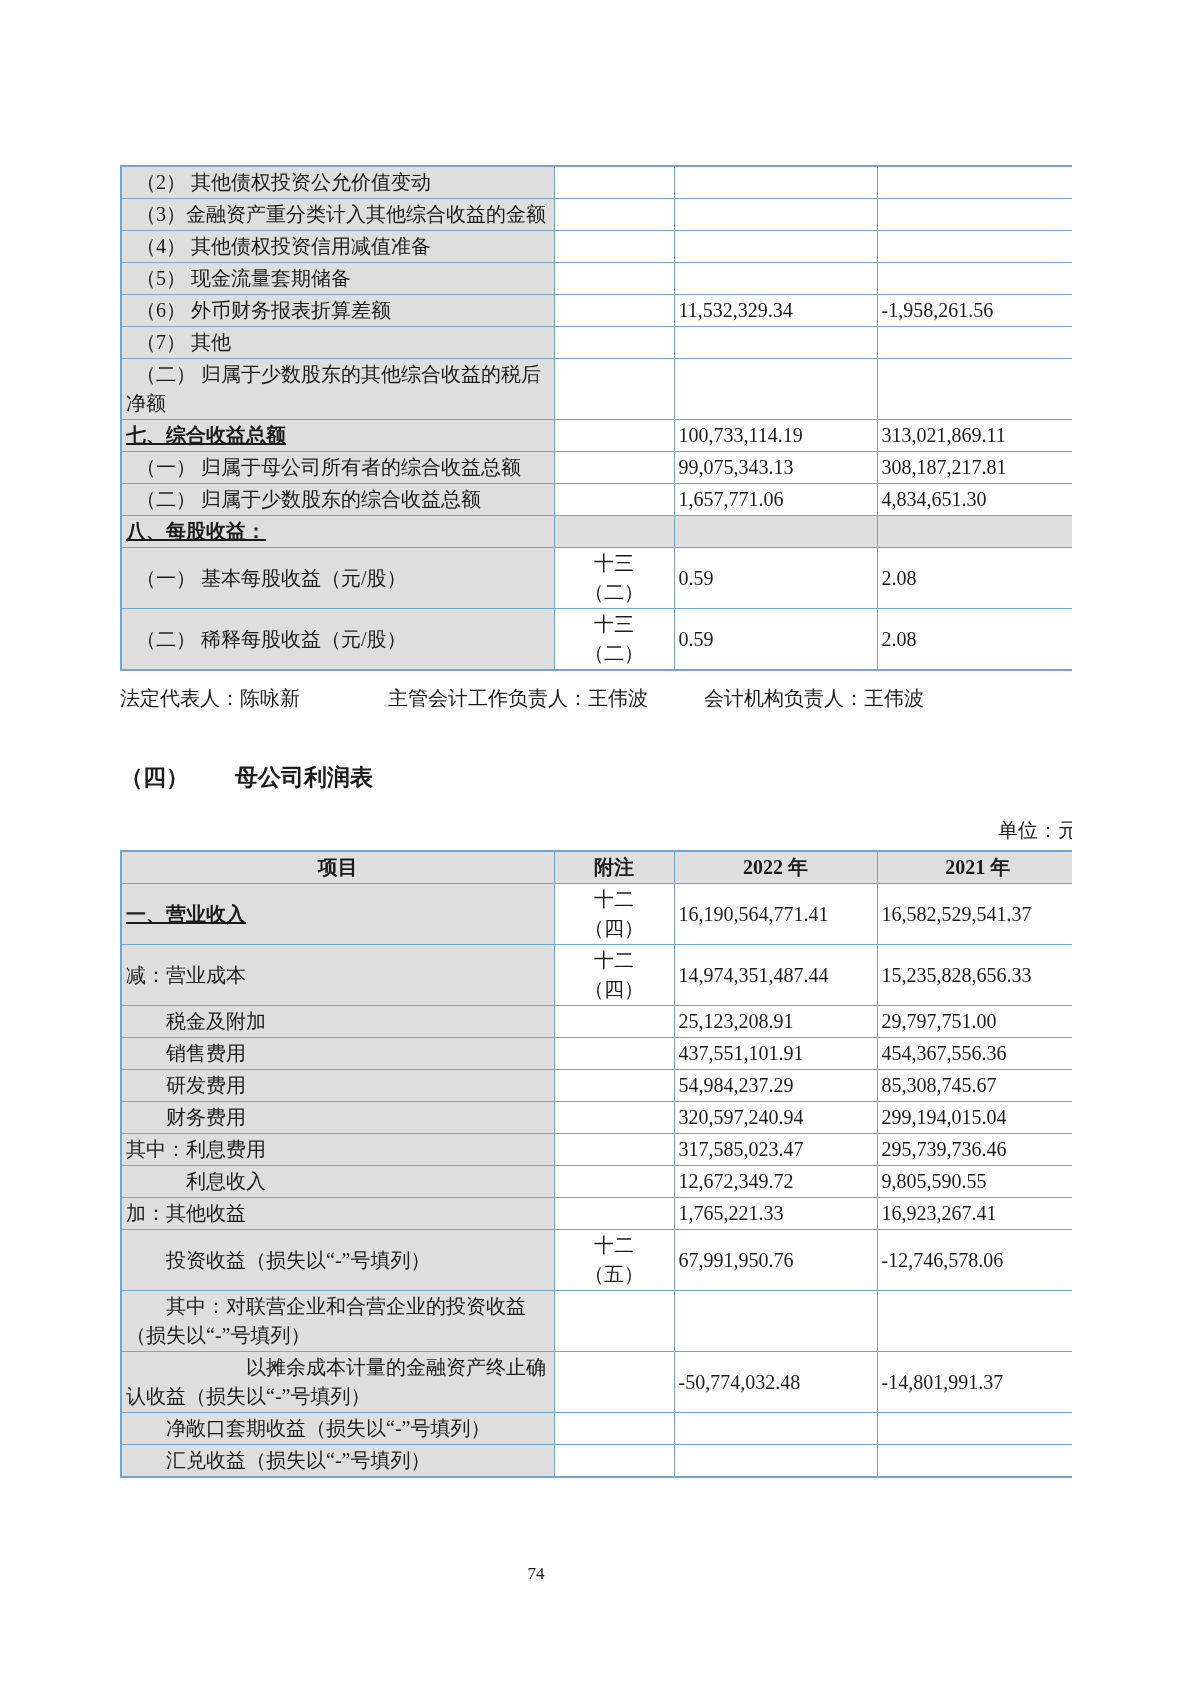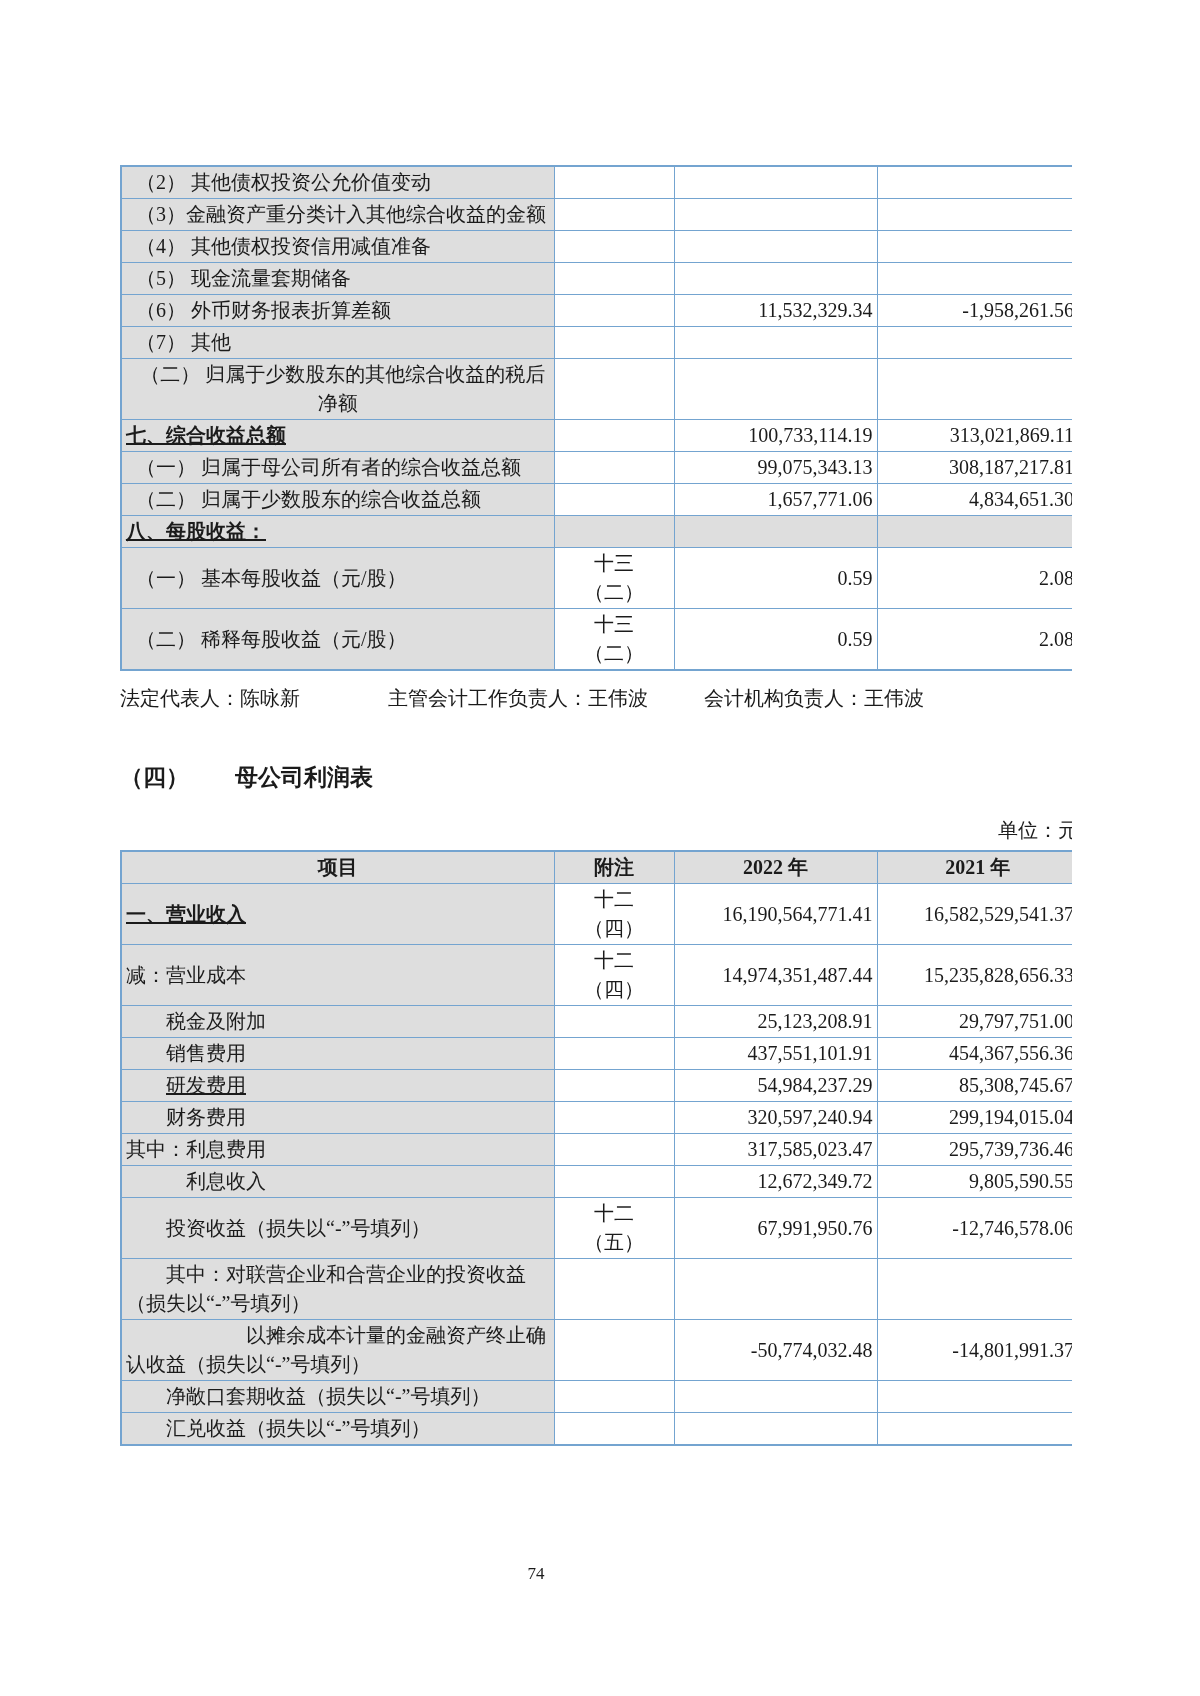--- a/index.html
+++ b/index.html
@@ -36,21 +36,21 @@
     padding:1px 4px;
     overflow:hidden;
   }
   .c-item{
     background:var(--shade);
     text-align:left;
     padding-left:7px;
     padding-right:7px;
   }
   .c-note{text-align:center;}
-  .c-val{text-align:right;padding-right:10px;font-family:Liberation Serif, serif;}
+  .c-val{padding-right:10px;font-family:Liberation Serif, serif;}
   .row-shaded td{background:var(--shade);}
   .bold{font-weight:bold;text-decoration:underline;}
   th{
     background:var(--shade);
     font-weight:bold;
     text-align:center;
     font-size:20px;
   }
   .signatures{
     margin:14px 0 0 120px;
@@ -126,21 +126,21 @@
             <td class="c-val">11,532,329.34</td>
             <td class="c-val">-1,958,261.56</td>
           </tr>
           <tr>
             <td class="c-item" style="text-indent: 0.5em;">（7） 其他</td>
             <td class="c-note"></td>
             <td class="c-val"></td>
             <td class="c-val"></td>
           </tr>
           <tr>
-            <td class="c-item" style="text-indent: 0.5em; text-align: center;">（二） 归属于少数股东的其他综合收益的税后净额</td>
+            <td class="c-item" style="text-indent: 0.5em;">（二） 归属于少数股东的其他综合收益的税后净额</td>
             <td class="c-note"></td>
             <td class="c-val"></td>
             <td class="c-val"></td>
           </tr>
           <tr>
             <td class="c-item bold" style="text-indent: 0em;">七、综合收益总额</td>
             <td class="c-note"></td>
             <td class="c-val">100,733,114.19</td>
             <td class="c-val">313,021,869.11</td>
           </tr>
@@ -235,21 +235,21 @@
             <td class="c-val">25,123,208.91</td>
             <td class="c-val">29,797,751.00</td>
           </tr>
           <tr>
             <td class="c-item" style="text-indent: 2em;">销售费用</td>
             <td class="c-note"></td>
             <td class="c-val">437,551,101.91</td>
             <td class="c-val">454,367,556.36</td>
           </tr>
           <tr>
-            <td class="c-item" style="text-indent: 2em; text-decoration: underline;">研发费用</td>
+            <td class="c-item" style="text-indent: 2em;">研发费用</td>
             <td class="c-note"></td>
             <td class="c-val">54,984,237.29</td>
             <td class="c-val">85,308,745.67</td>
           </tr>
           <tr>
             <td class="c-item" style="text-indent: 2em;">财务费用</td>
             <td class="c-note"></td>
             <td class="c-val">320,597,240.94</td>
             <td class="c-val">299,194,015.04</td>
           </tr>
@@ -259,20 +259,26 @@
             <td class="c-val">317,585,023.47</td>
             <td class="c-val">295,739,736.46</td>
           </tr>
           <tr>
             <td class="c-item" style="text-indent: 3em;">利息收入</td>
             <td class="c-note"></td>
             <td class="c-val">12,672,349.72</td>
             <td class="c-val">9,805,590.55</td>
           </tr>
           <tr>
+            <td class="c-item" style="text-indent: 0em;">加：其他收益</td>
+            <td class="c-note"></td>
+            <td class="c-val">1,765,221.33</td>
+            <td class="c-val">16,923,267.41</td>
+          </tr>
+          <tr>
             <td class="c-item" style="text-indent: 2em;">投资收益（损失以“-”号填列）</td>
             <td class="c-note">
               <div>十二</div>
               <div>（五）</div>
             </td>
             <td class="c-val">67,991,950.76</td>
             <td class="c-val">-12,746,578.06</td>
           </tr>
           <tr>
             <td class="c-item" style="text-indent: 2em;">其中：对联营企业和合营企业的投资收益（损失以“-”号填列）</td>

